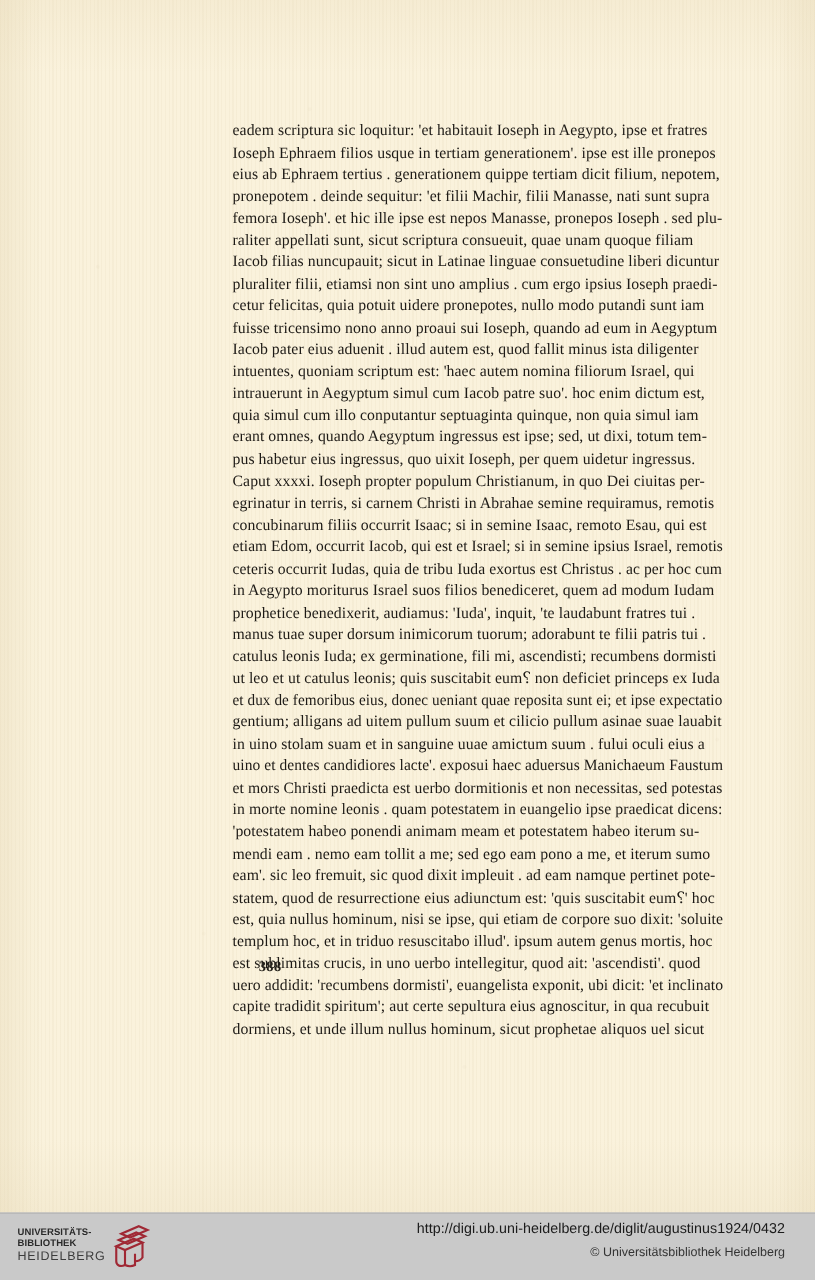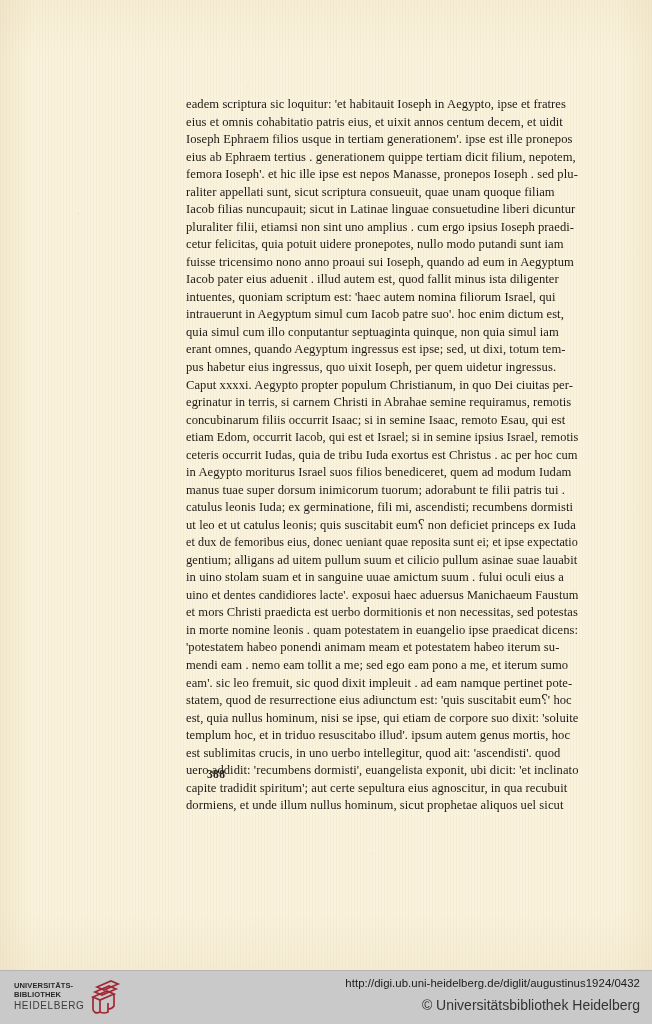--- a/index.html
+++ b/index.html
@@ -99,68 +99,69 @@
   }
   #logo-wordmark span { display: block; white-space: nowrap; }
   .wm1 { font-size: 7.6px; font-weight: 700; color: #2a2a2a; letter-spacing: .01em; }
   .wm2 { font-size: 7.6px; font-weight: 700; color: #2a2a2a; letter-spacing: .01em; }
   .wm3 { font-size: 10px; font-weight: 400; color: #3c3c3c; letter-spacing: .06em; }
 
   #logo-mark { width: 34px; height: 36px; display: block; }
 
   #url-block {
     position: absolute;
-    right: 12px;
+    right: 24px;
     top: 6px;
     text-align: right;
   }
   #viewer-url {
     font-size: 11.4px;
     color: #1b1b1b;
     letter-spacing: .004em;
     white-space: nowrap;
     font-family: "Liberation Sans", sans-serif;
   }
   #copyright-line {
     margin-top: 8px;
-    font-size: 14px;
+    font-size: 10px;
     color: #333;
     white-space: nowrap;
   }
 </style>
 </head>
 <body>
 
 <div id="scan-page">
 
   <div id="paper-grain"></div>
 
   <div id="text-block">
       <div class="line">eadem scriptura sic loquitur: 'et habitauit Ioseph in Aegypto, ipse et fratres</div>
-      <div class="line">eius et omnis cohabitatio patris eius, et uixit annos centum decem, et uidit</div>
       <div class="line">Ioseph Ephraem filios usque in tertiam generationem'. ipse est ille pronepos</div>
       <div class="line">eius ab Ephraem tertius . generationem quippe tertiam dicit filium, nepotem,</div>
+      <div class="line">pronepotem . deinde sequitur: 'et filii Machir, filii Manasse, nati sunt supra</div>
       <div class="line">femora Ioseph'. et hic ille ipse est nepos Manasse, pronepos Ioseph . sed plu-</div>
       <div class="line">raliter appellati sunt, sicut scriptura consueuit, quae unam quoque filiam</div>
       <div class="line">Iacob filias nuncupauit; sicut in Latinae linguae consuetudine liberi dicuntur</div>
       <div class="line">pluraliter filii, etiamsi non sint uno amplius . cum ergo ipsius Ioseph praedi-</div>
       <div class="line">cetur felicitas, quia potuit uidere pronepotes, nullo modo putandi sunt iam</div>
       <div class="line">fuisse tricensimo nono anno proaui sui Ioseph, quando ad eum in Aegyptum</div>
       <div class="line">Iacob pater eius aduenit . illud autem est, quod fallit minus ista diligenter</div>
       <div class="line">intuentes, quoniam scriptum est: 'haec autem nomina filiorum Israel, qui</div>
       <div class="line">intrauerunt in Aegyptum simul cum Iacob patre suo'. hoc enim dictum est,</div>
       <div class="line">quia simul cum illo conputantur septuaginta quinque, non quia simul iam</div>
       <div class="line">erant omnes, quando Aegyptum ingressus est ipse; sed, ut dixi, totum tem-</div>
       <div class="line">pus habetur eius ingressus, quo uixit Ioseph, per quem uidetur ingressus.</div>
-      <div class="line">Caput xxxxi. Aegypto propter populum Christianum, in quo Dei ciuitas per-</div>
+      <div class="line">Caput xxxxi. Ioseph propter populum Christianum, in quo Dei ciuitas per-</div>
       <div class="line">egrinatur in terris, si carnem Christi in Abrahae semine requiramus, remotis</div>
       <div class="line">concubinarum filiis occurrit Isaac; si in semine Isaac, remoto Esau, qui est</div>
       <div class="line" style="transform: scaleX(0.98); transform-origin: left center;">etiam Edom, occurrit Iacob, qui est et Israel; si in semine ipsius Israel, remotis</div>
       <div class="line" style="transform: scaleX(0.9924); transform-origin: left center;">ceteris occurrit Iudas, quia de tribu Iuda exortus est Christus . ac per hoc cum</div>
       <div class="line">in Aegypto moriturus Israel suos filios benediceret, quem ad modum Iudam</div>
+      <div class="line">prophetice benedixerit, audiamus: 'Iuda', inquit, 'te laudabunt fratres tui .</div>
       <div class="line">manus tuae super dorsum inimicorum tuorum; adorabunt te filii patris tui .</div>
       <div class="line">catulus leonis Iuda; ex germinatione, fili mi, ascendisti; recumbens dormisti</div>
       <div class="line">ut leo et ut catulus leonis; quis suscitabit eum⸮ non deficiet princeps ex Iuda</div>
       <div class="line" style="transform: scaleX(0.9655); transform-origin: left center;">et dux de femoribus eius, donec ueniant quae reposita sunt ei; et ipse expectatio</div>
       <div class="line">gentium; alligans ad uitem pullum suum et cilicio pullum asinae suae lauabit</div>
       <div class="line">in uino stolam suam et in sanguine uuae amictum suum . fului oculi eius a</div>
       <div class="line" style="transform: scaleX(0.9825); transform-origin: left center;">uino et dentes candidiores lacte'. exposui haec aduersus Manichaeum Faustum</div>
       <div class="line" style="transform: scaleX(0.9949); transform-origin: left center;">et mors Christi praedicta est uerbo dormitionis et non necessitas, sed potestas</div>
       <div class="line" style="transform: scaleX(0.9975); transform-origin: left center;">in morte nomine leonis . quam potestatem in euangelio ipse praedicat dicens:</div>
       <div class="line">'potestatem habeo ponendi animam meam et potestatem habeo iterum su-</div>

